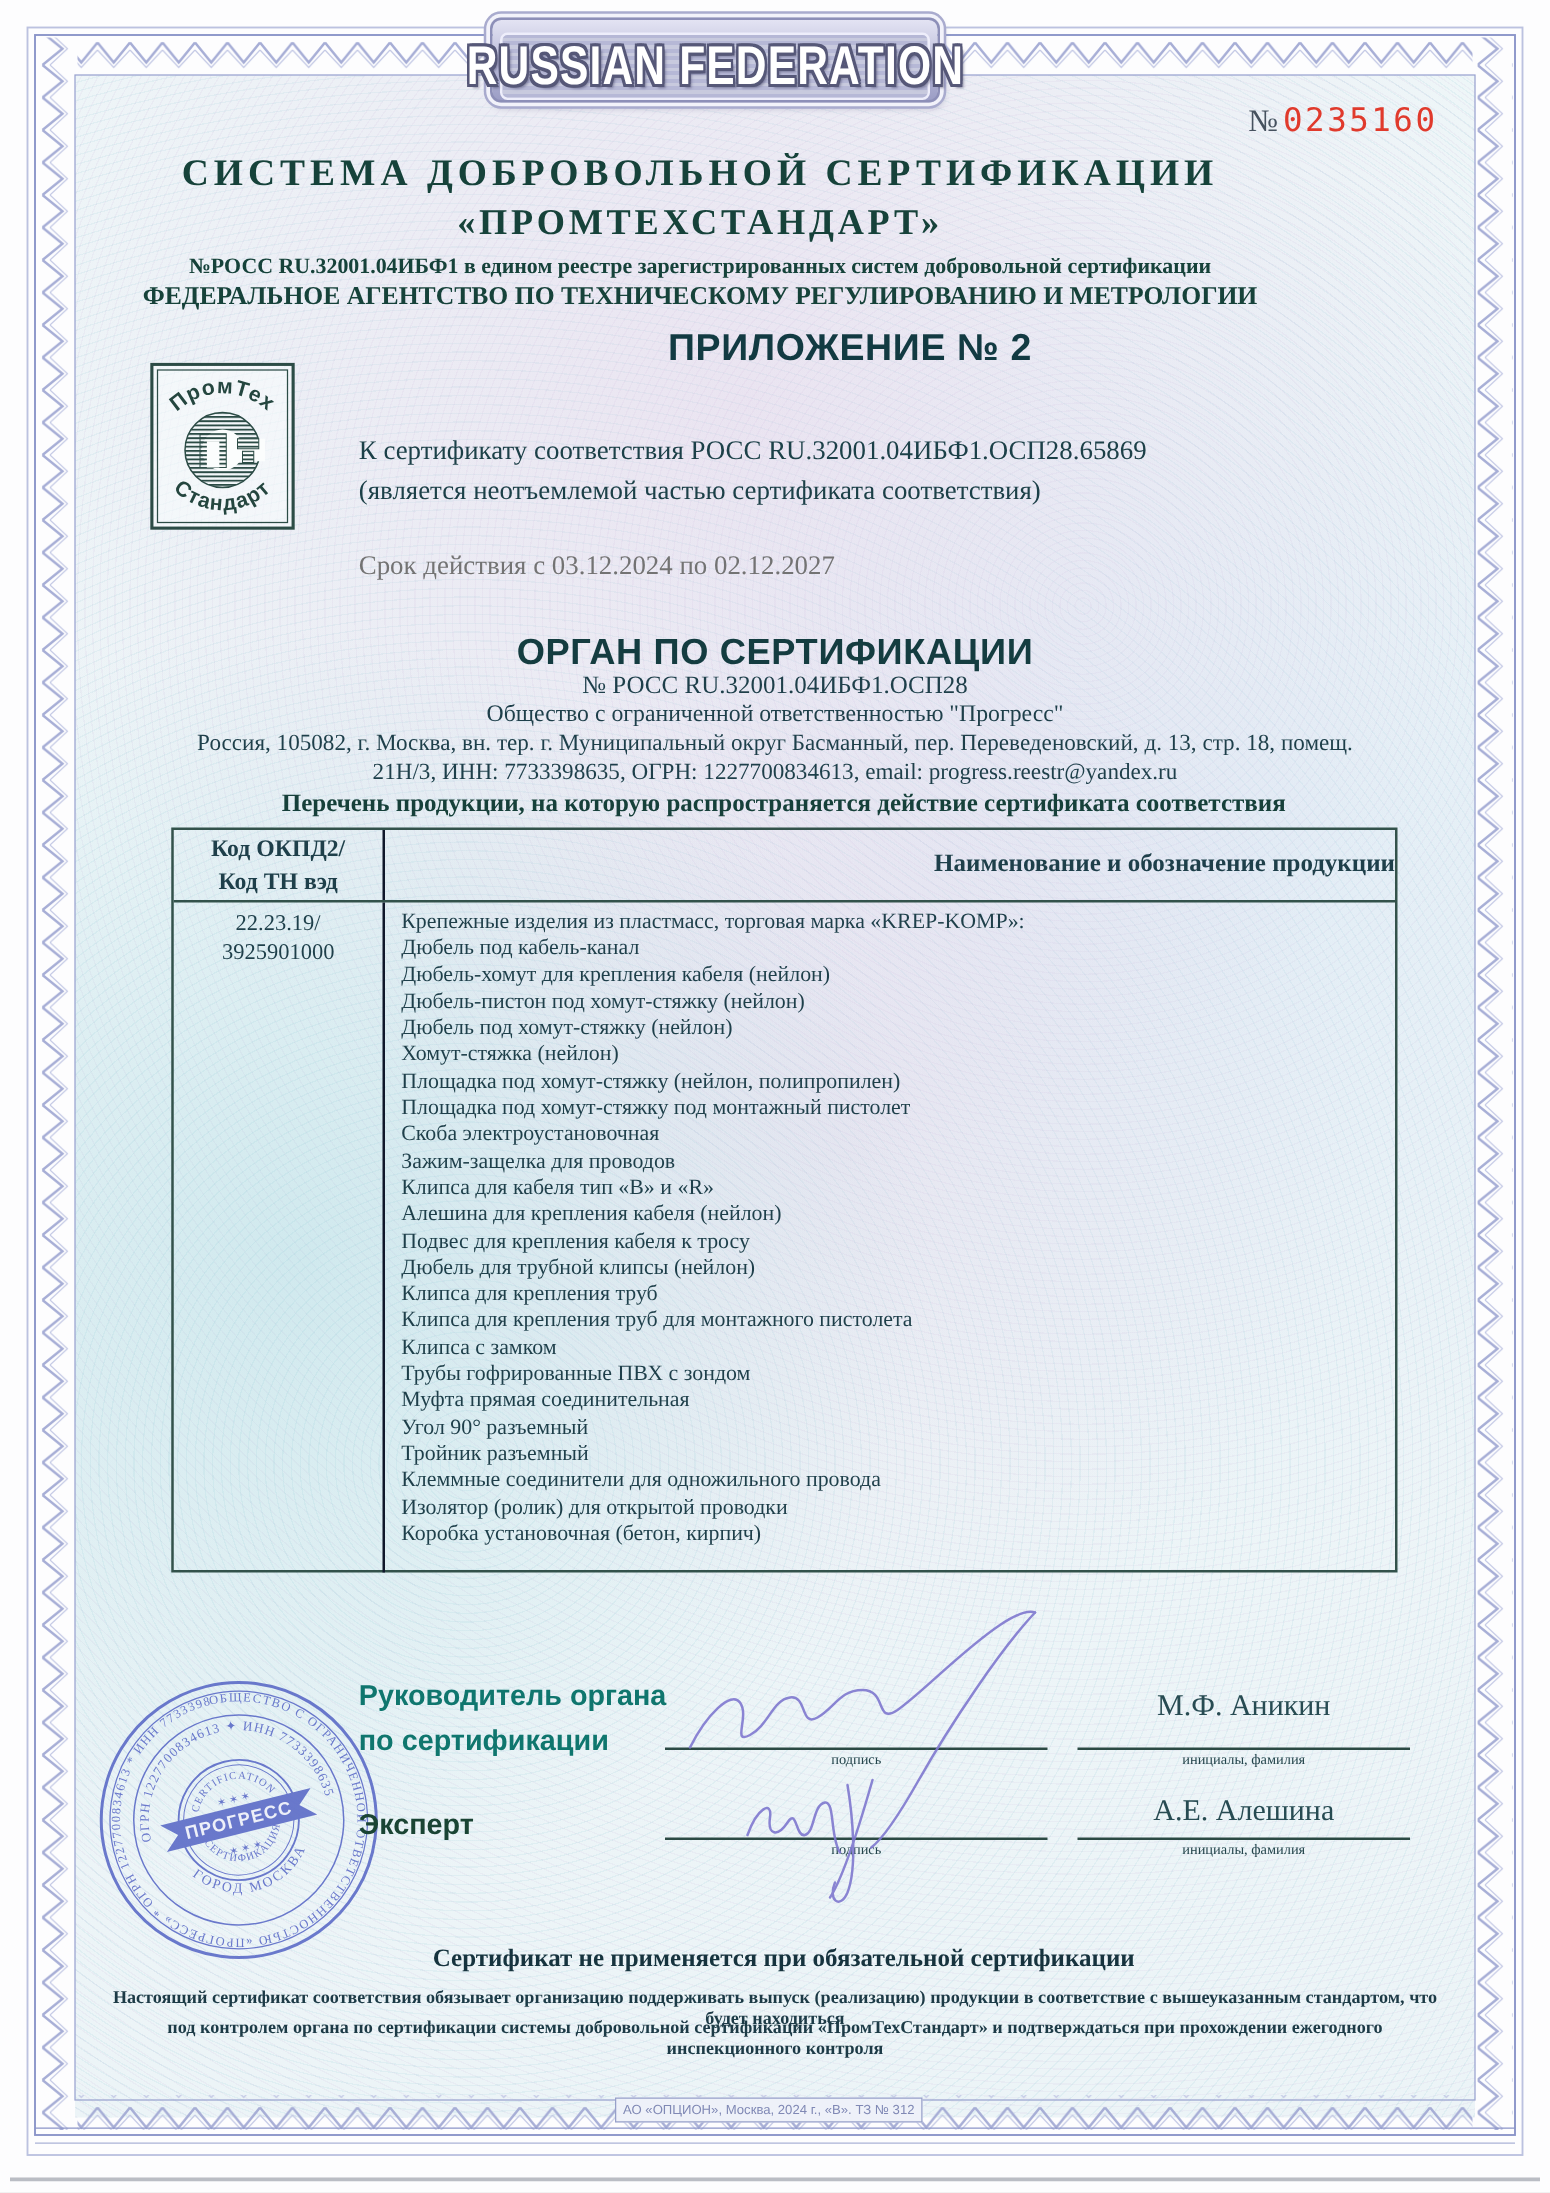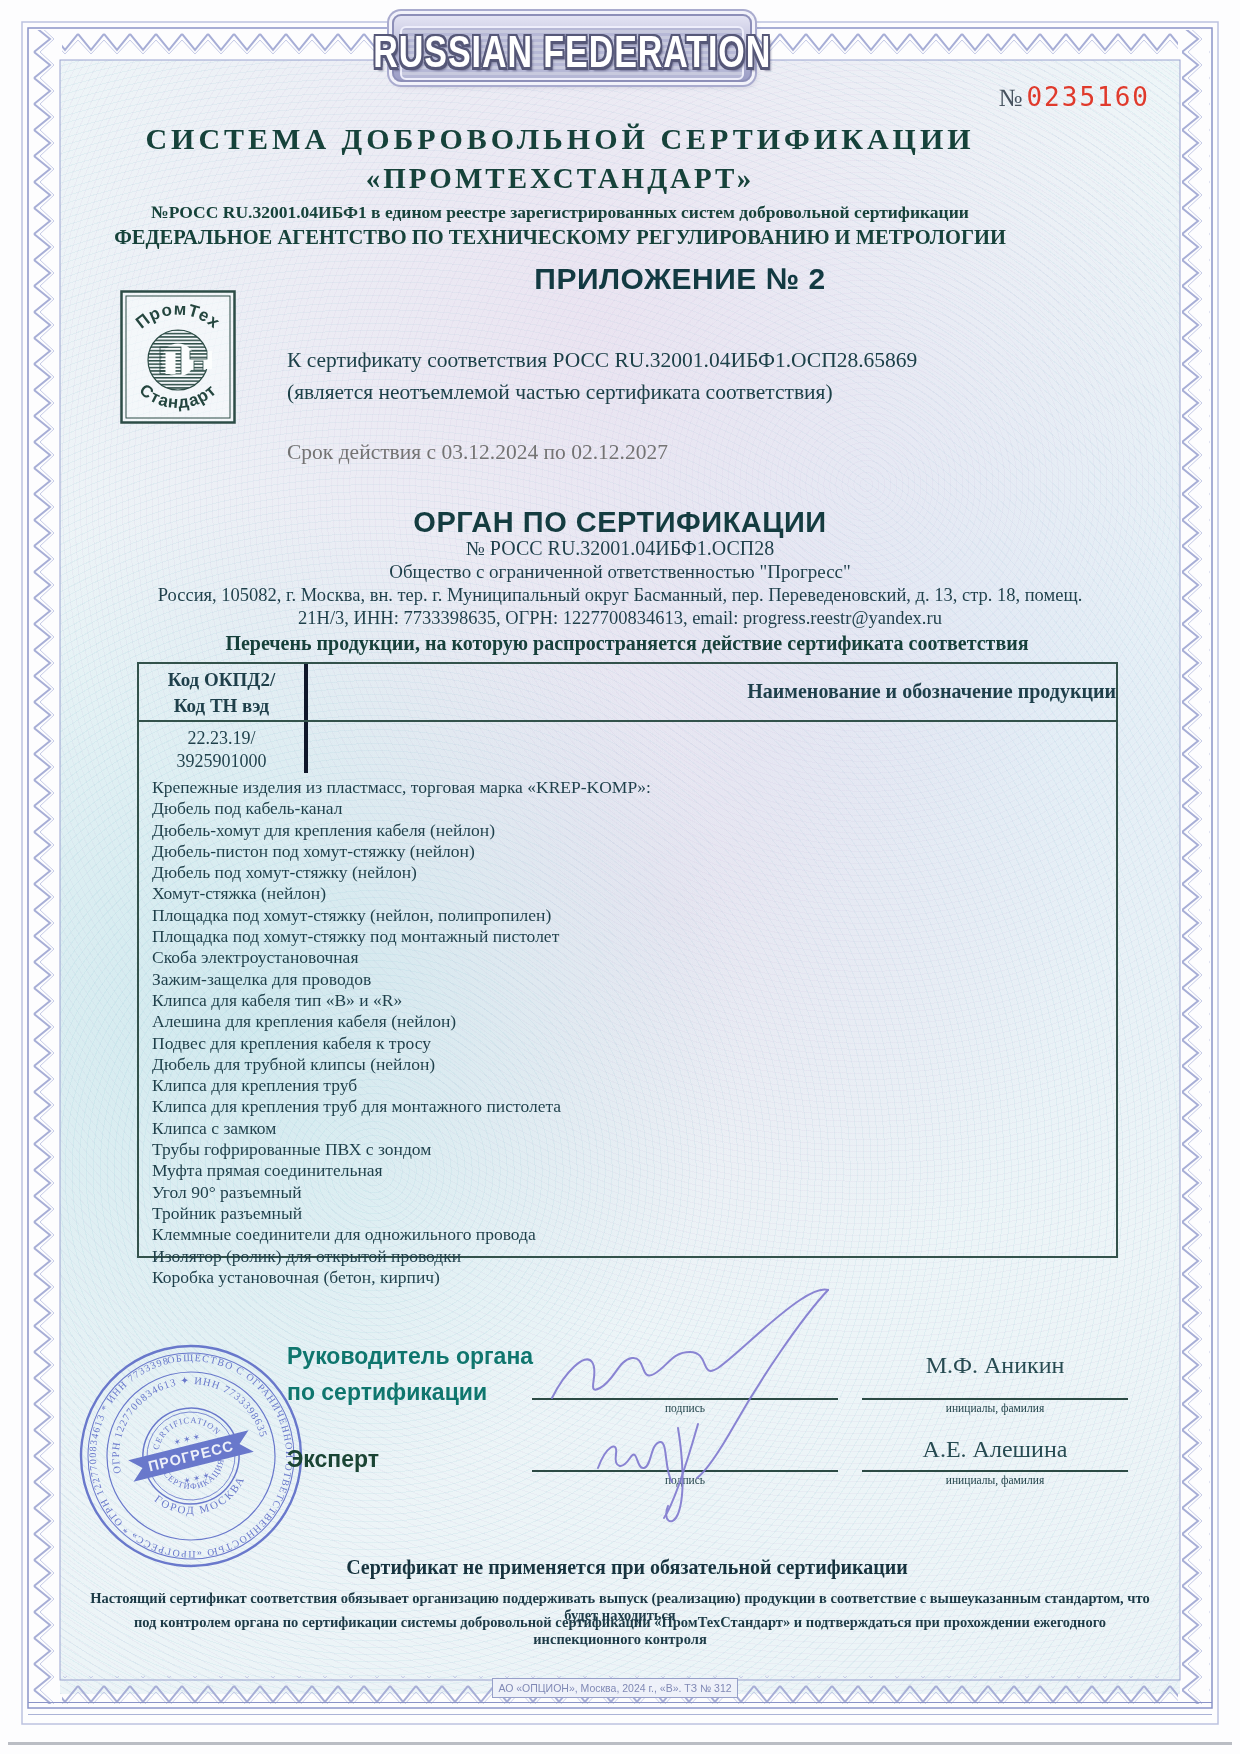--- a/index.html
+++ b/index.html
@@ -50,22 +50,22 @@
 
   .org-title{left:120px;top:506px;width:1000px;font-weight:bold;font-size:29px;color:#143c40;letter-spacing:.5px;}
   .org-number{left:90px;top:537px;width:1060px;font-size:20px;}
   .org-name{left:90px;top:561px;width:1060px;font-size:19px;}
   .addr1{left:90px;top:585px;width:1060px;font-size:18.5px;}
   .addr2{left:90px;top:608px;width:1060px;font-size:18.5px;}
   .products-heading{left:97px;top:632px;width:1060px;font-weight:bold;font-size:20px;color:#16403a;}
 
   .cert-table{left:137px;top:662px;width:981px;height:596px;border:2px solid #33524b;box-sizing:border-box;background:rgba(255,255,255,0.0);}
   .t-head{display:flex;height:58px;border-bottom:2px solid #33524b;box-sizing:border-box;}
-  .t-body{display:flex;height:536px;box-sizing:border-box;flex-direction:column;}
-  .t-col1{width:169px;border-right:4px solid #0f172a;box-sizing:border-box;text-align:center;}
+  .t-body{display:flex;height:536px;box-sizing:border-box;}
+  .t-col1{width:169px;border-right:2px solid #0f172a;box-sizing:border-box;text-align:center;}
   .t-col2{flex:1;}
   .t-head .t-col1{font-weight:bold;font-size:19px;line-height:26px;padding-top:3px;}
   .t-head .t-col2{font-weight:bold;font-size:20px;padding-top:16px;text-align:right;}
   .t-body .t-col1{font-size:18px;line-height:23px;padding-top:5px;}
   .t-body .t-col2{padding:4px 8px 0 13px;font-size:17.5px;line-height:21.3px;}
 
   .sig-role1{left:287px;top:1338px;width:300px;font-family:"Liberation Sans",sans-serif;font-weight:bold;
              font-size:23px;color:#0f766e;line-height:36px;z-index:4;}
   .sig-role2{left:287px;top:1446px;width:300px;font-family:"Liberation Sans",sans-serif;font-weight:bold;
              font-size:23px;color:#1a4434;z-index:4;}

